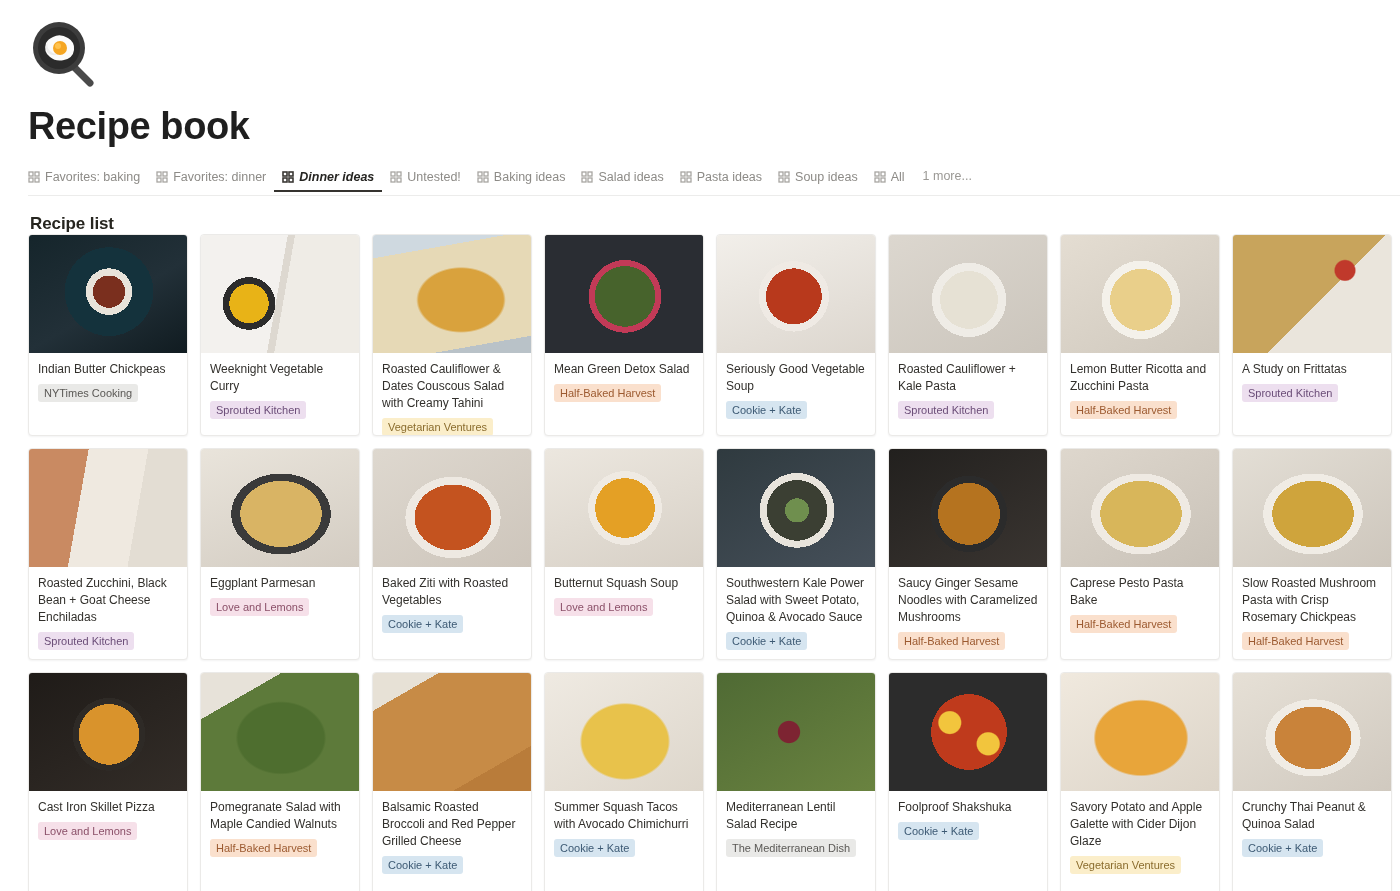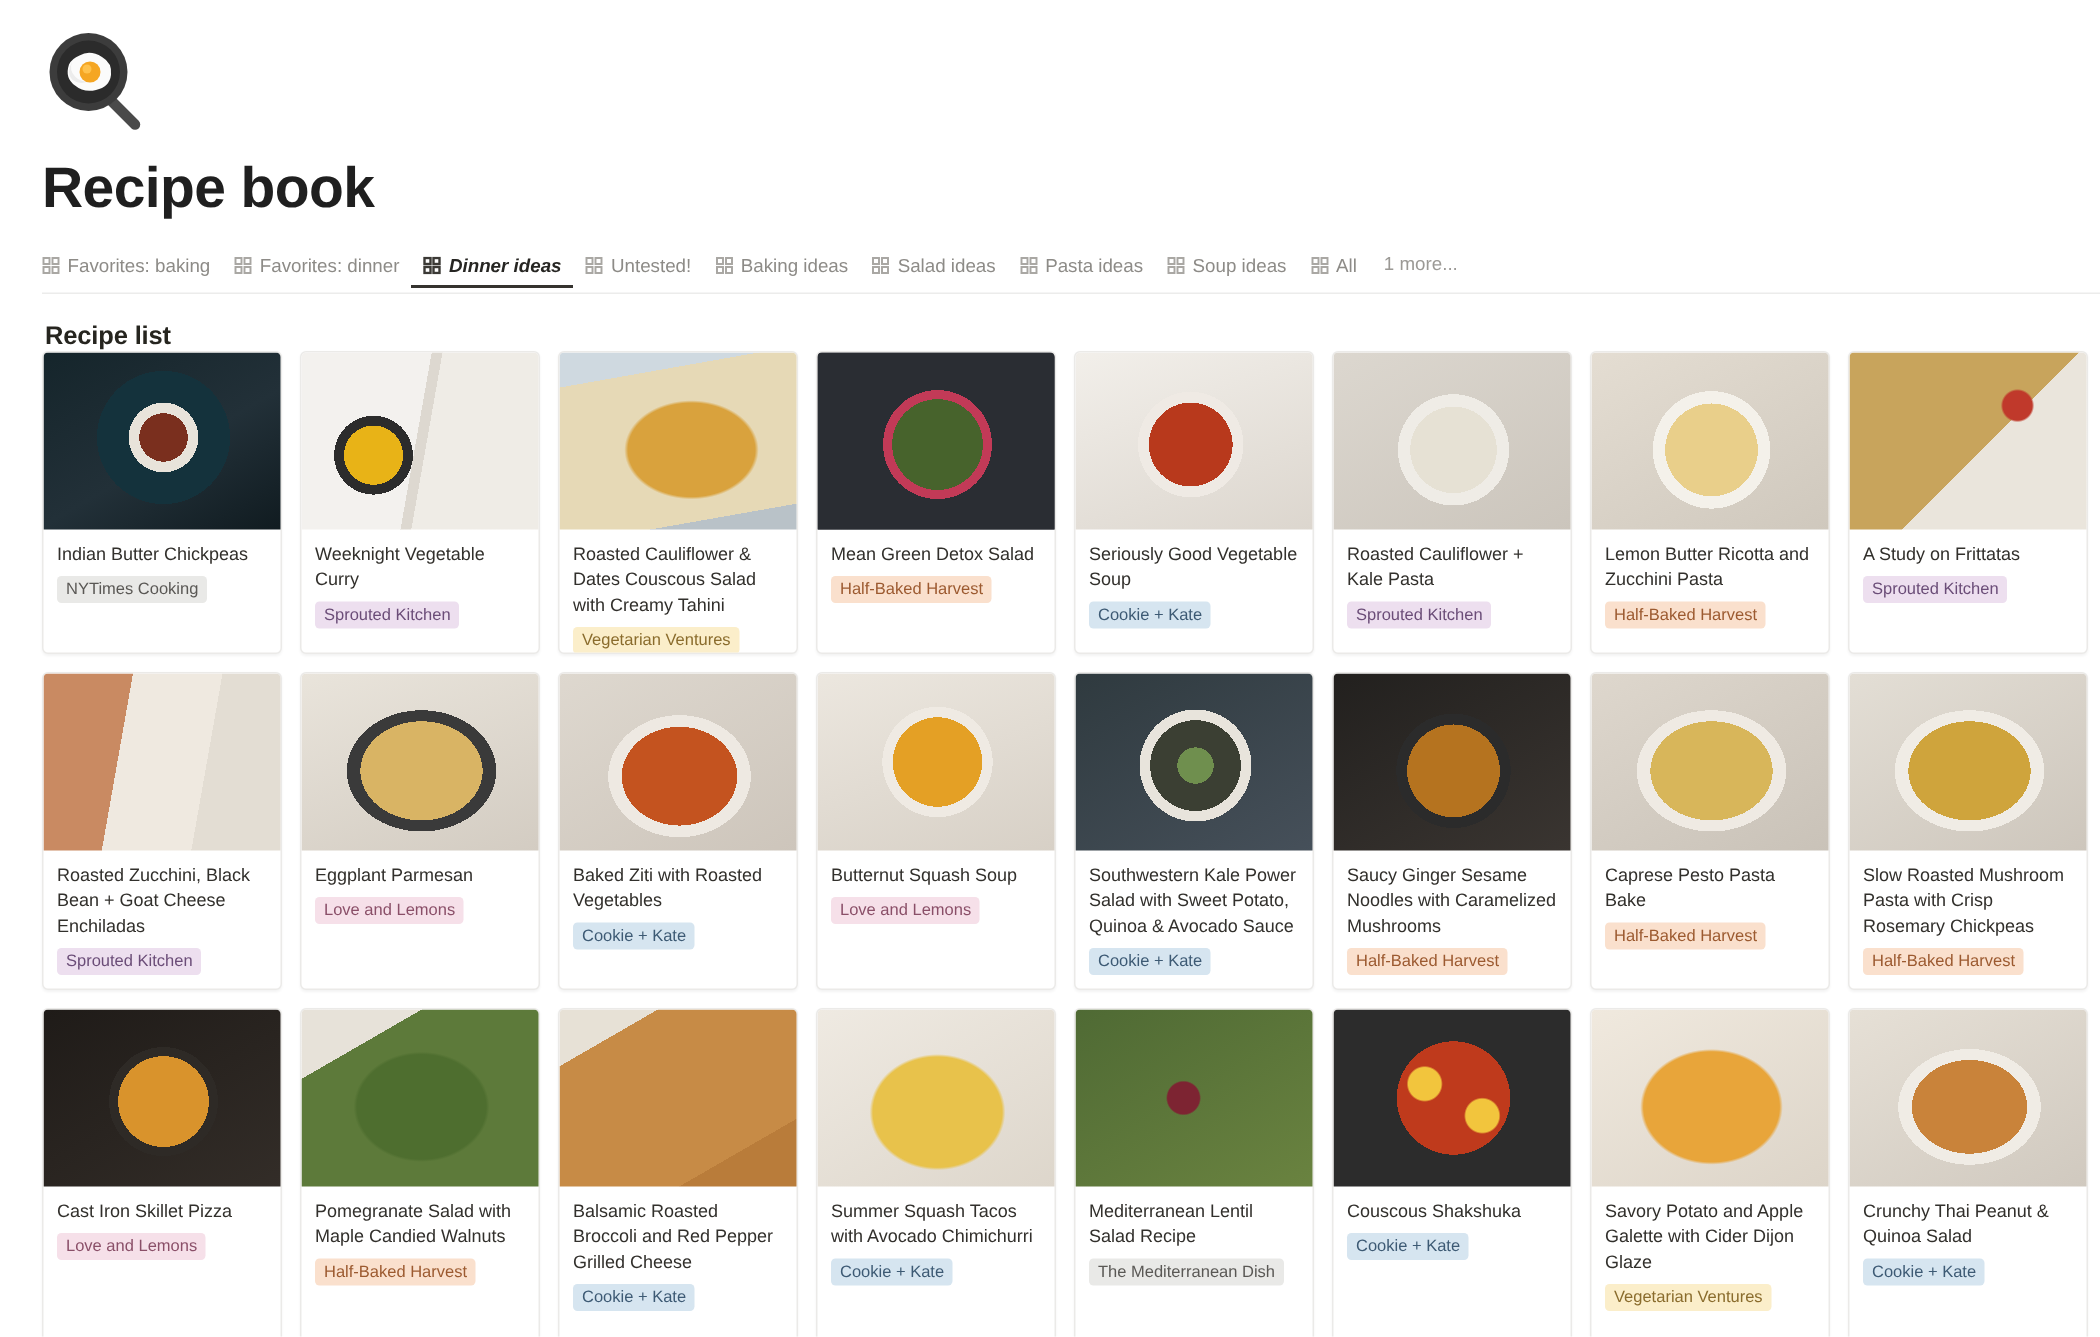--- a/index.html
+++ b/index.html
@@ -327,21 +327,21 @@
       <div class="card h3">
         <div class="card-thumb" style="background-image: radial-gradient(at 50% 58%, rgb(232, 194, 75) 0px, rgb(232, 194, 75) 38%, transparent 40%), linear-gradient(150deg, rgb(239, 234, 226), rgb(221, 214, 203));"></div>
         <div class="card-body"><div class="card-title">Summer Squash Tacos with Avocado Chimichurri</div><span class="tag tag-blue">Cookie + Kate</span></div>
       </div>
       <div class="card h3">
         <div class="card-thumb" style="background-image: radial-gradient(circle at 45% 50%, rgb(125, 36, 50) 0px, rgb(125, 36, 50) 10%, transparent 11%), linear-gradient(150deg, rgb(79, 106, 52), rgb(106, 131, 64));"></div>
         <div class="card-body"><div class="card-title">Mediterranean Lentil Salad Recipe</div><span class="tag tag-gray">The Mediterranean Dish</span></div>
       </div>
       <div class="card h3">
         <div class="card-thumb" style="background-image: radial-gradient(circle at 38% 42%, rgb(242, 197, 61) 0px, rgb(242, 197, 61) 9%, transparent 10%), radial-gradient(circle at 62% 60%, rgb(242, 197, 61) 0px, rgb(242, 197, 61) 9%, transparent 10%), radial-gradient(circle, rgb(191, 58, 28) 0px, rgb(191, 58, 28) 38%, rgb(44, 44, 44) 38%);"></div>
-        <div class="card-body"><div class="card-title">Couscous Shakshuka</div><span class="tag tag-blue">Cookie + Kate</span></div>
+        <div class="card-body"><div class="card-title">Foolproof Shakshuka</div><span class="tag tag-blue">Cookie + Kate</span></div>
       </div>
       <div class="card h3">
         <div class="card-thumb" style="background-image: radial-gradient(at 50% 55%, rgb(232, 165, 58) 0px, rgb(232, 165, 58) 40%, transparent 42%), linear-gradient(150deg, rgb(240, 233, 222), rgb(220, 212, 200));"></div>
         <div class="card-body"><div class="card-title">Savory Potato and Apple Galette with Cider Dijon Glaze</div><span class="tag tag-yellow">Vegetarian Ventures</span></div>
       </div>
       <div class="card h3">
         <div class="card-thumb" style="background-image: radial-gradient(at 50% 55%, rgb(201, 131, 58) 0px, rgb(201, 131, 58) 34%, rgb(240, 236, 229) 34%, rgb(240, 236, 229) 42%, transparent 42%), linear-gradient(150deg, rgb(230, 224, 214), rgb(208, 201, 191));"></div>
         <div class="card-body"><div class="card-title">Crunchy Thai Peanut &amp; Quinoa Salad</div><span class="tag tag-blue">Cookie + Kate</span></div>
       </div>
     </div>

